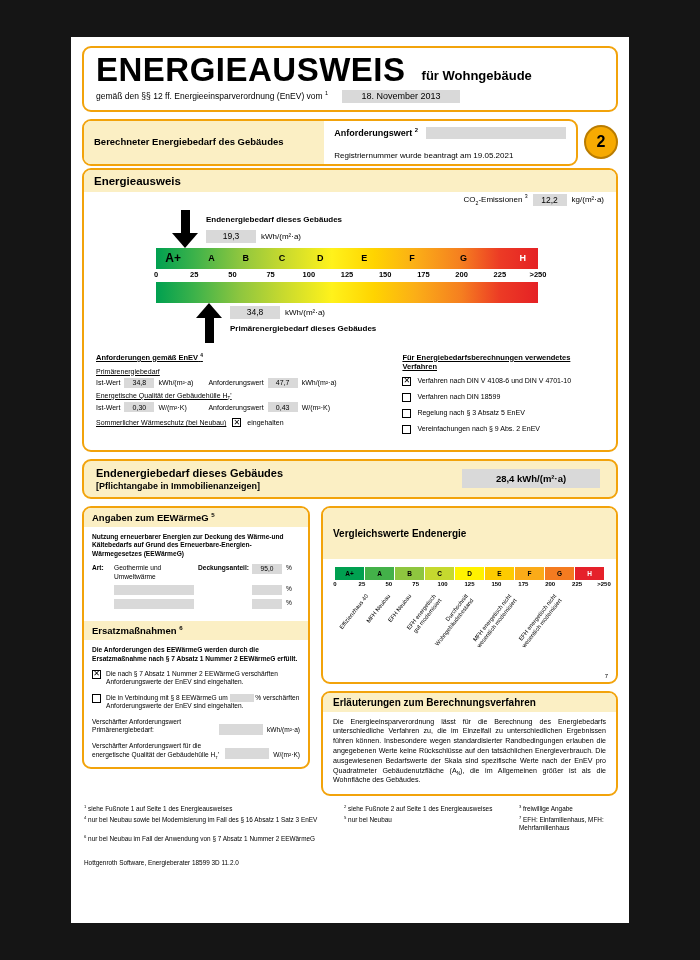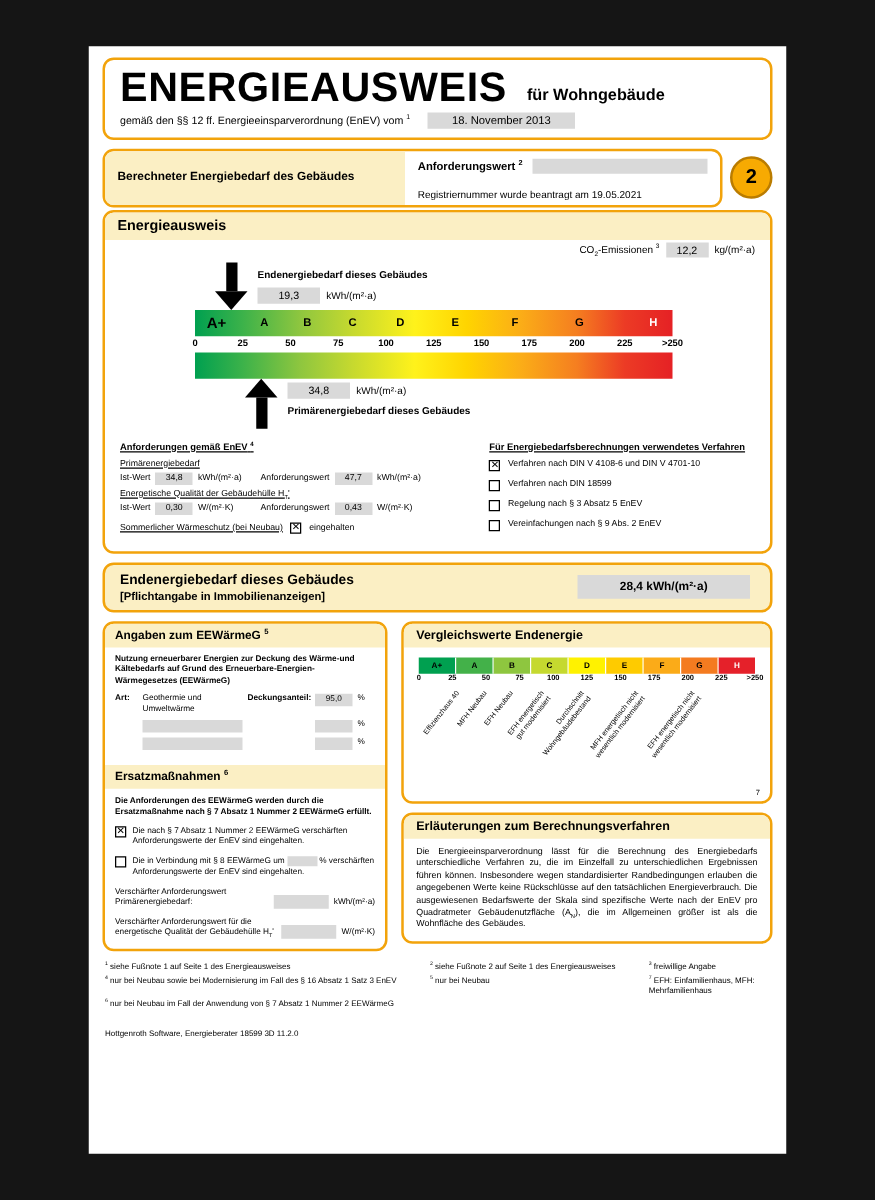--- a/index.html
+++ b/index.html
@@ -59,21 +59,21 @@
   .end-label{left:50px;top:5px;font-size:8px;font-weight:bold;}
   .val-row{display:flex;align-items:center;gap:5px;font-size:8px;}
   .end-val{left:50px;top:20px;}
   .num-field{width:50px;height:13px;font-size:8.5px;}
   .prim-val{left:74px;top:96px;}
   .prim-label{left:74px;top:114px;font-size:8px;font-weight:bold;}
 
   
   .req-area{display:flex;margin-top:10px;gap:16px;}
   .req-left{width:55%;font-size:7px;}
-  .req-right{flex:1;font-size:7px;}
+  .req-right{flex:1;font-size:7px;margin-left:11px;}
   .u{text-decoration:underline;}
   .req-title{font-weight:bold;text-decoration:underline;font-size:7.5px;margin-bottom:6px;}
   .req-group{text-decoration:underline;margin:4px 0 3px;}
   .req-row{display:flex;align-items:center;gap:4px;margin-bottom:2px;}
   .small-field{width:30px;height:10px;font-size:7px;}
   .unit{width:46px;}
   .cb{width:9px;height:9px;border:1px solid #000;display:inline-flex;align-items:center;justify-content:center;font-size:8px;line-height:1;flex:0 0 auto;background:#fff;}
   .summer-row{display:flex;align-items:center;gap:6px;margin-top:6px;}
   .method-item{display:flex;gap:6px;margin-bottom:7px;align-items:flex-start;}
 
@@ -99,21 +99,21 @@
   .spacer18{width:18px;flex:0 0 auto;}
   .spacer50{width:50px;flex:0 0 auto;}
   .check-row{display:flex;gap:5px;margin-bottom:7px;}
   .inline-field{display:inline-block;width:24px;height:8px;background:#D9D9D9;vertical-align:middle;}
   .vw-row{display:flex;align-items:flex-end;gap:4px;margin-top:7px;}
   .vw-label{flex:1;}
   .vw-field{width:44px;height:11px;flex:0 0 auto;}
 
   
   .verg-box{margin-bottom:7px;}
-  .verg-strip{font-size:10px;padding:4px 10px;}
+  .verg-strip{font-size:10px;padding:20px 10px;}
   .verg-content{padding:8px 12px 4px;position:relative;}
   .vbar{display:flex;height:13px;}
   .vseg{flex:1;display:flex;align-items:center;justify-content:center;font-size:6.5px;font-weight:bold;border-right:1px solid #fff;}
   .vseg:last-child{border-right:none;}
   .vseg.white{color:#fff;}
   .vtick-row{position:relative;height:9px;margin-top:1px;}
   .vtick{position:absolute;transform:translateX(-50%);font-size:6px;font-weight:bold;top:0;}
   .vlabels{position:relative;height:88px;}
   .vlabel{position:absolute;top:3px;font-size:5.8px;line-height:1.25;text-align:right;transform:rotate(-52deg);transform-origin:100% 0;white-space:nowrap;}
   .verg-foot{position:absolute;right:8px;bottom:3px;font-size:6px;}

